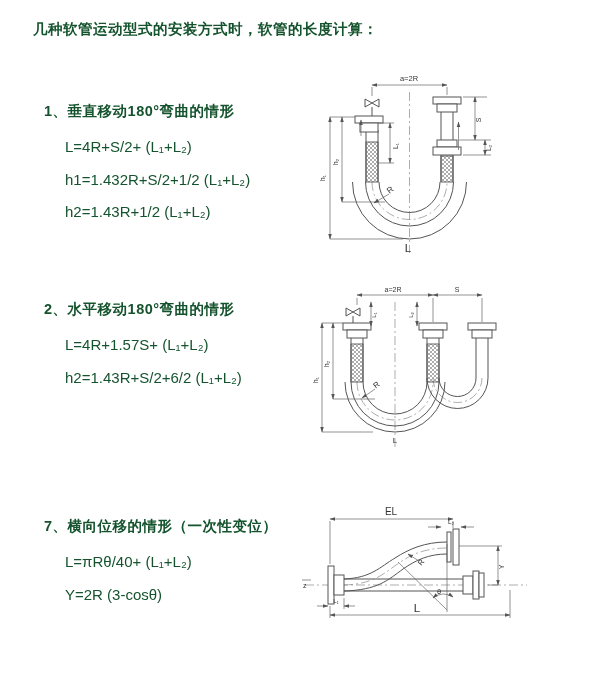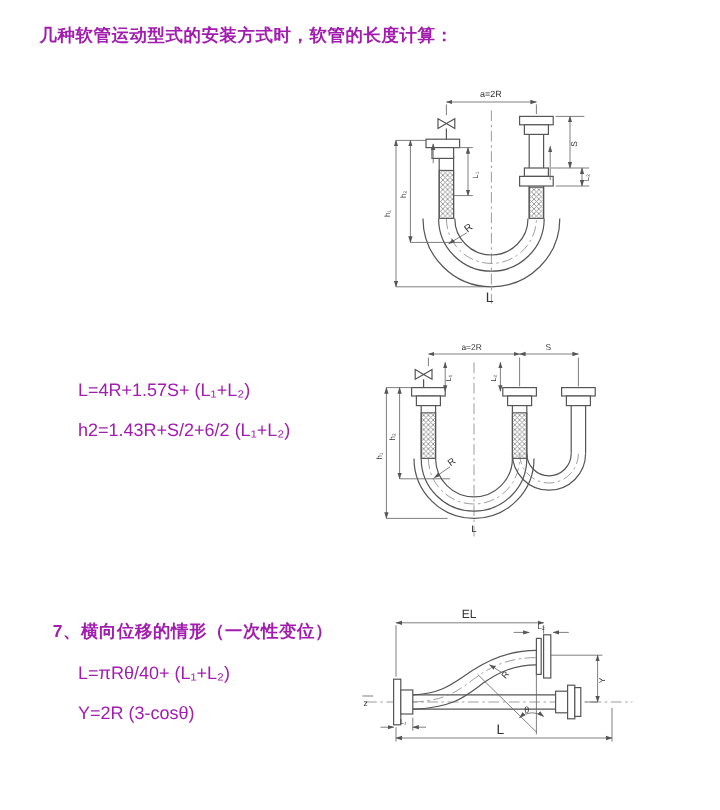--- a/index.html
+++ b/index.html
@@ -1,17 +1,17 @@
 <!DOCTYPE html>
 <html><head>
 <meta charset="utf-8">
 <style>
   html,body{margin:0;padding:0;background:#fff;}
   .page{position:relative;width:600px;height:675px;background:#ffffff;overflow:hidden;
-        font-family:"Liberation Sans","DejaVu Sans",sans-serif;color:#a21caf;}
+        font-family:"Liberation Sans","DejaVu Sans",sans-serif;color:#14532d;}
   .title{position:absolute;left:33px;top:20px;font-size:14.5px;font-weight:bold;letter-spacing:.5px;}
   .sec{position:absolute;left:44px;}
   .sec .hd{font-size:14.5px;font-weight:bold;letter-spacing:.5px;}
   .sec .fl{margin-top:10px;padding-left:21px;}
   .sec .fl div{font-size:15px;line-height:32.5px;white-space:pre;}
   .s1{top:102px;} .s2{top:300px;} .s3{top:517px;}
   .dg{position:absolute;}
   .d1{left:305px;top:70px;} .d2{left:305px;top:282px;} .d3{left:295px;top:500px;}
   svg .ln{stroke:#555;stroke-width:1;fill:none;}
   svg .tn{stroke:#666;stroke-width:.7;fill:none;}
@@ -19,22 +19,31 @@
   svg .fr{fill:#ffffff;stroke:#555;stroke-width:1;}
   svg text{fill:#333;font-family:"Liberation Sans","DejaVu Sans",sans-serif;}
 </style>
 </head>
 <body>
 
 <div class="page">
 
   <div class="title">几种软管运动型式的安装方式时，软管的长度计算：</div>
 
+  <div class="sec s1">
+    <div class="hd">1、垂直移动180°弯曲的情形</div>
+    <div class="fl">
+      <div>L=4R+S/2+ (L₁+L₂)</div>
+      <div>h1=1.432R+S/2+1/2 (L₁+L₂)</div>
+      <div>h2=1.43R+1/2 (L₁+L₂)</div>
+    </div>
+  </div>
 
   <div class="sec s2">
+    <div class="hd">2、水平移动180°弯曲的情形</div>
     <div class="fl">
       <div>L=4R+1.57S+ (L₁+L₂)</div>
       <div>h2=1.43R+S/2+6/2 (L₁+L₂)</div>
     </div>
   </div>
 
   <div class="sec s3">
     <div class="hd">7、横向位移的情形（一次性变位）</div>
     <div class="fl">
       <div>L=πRθ/40+ (L₁+L₂)</div>

